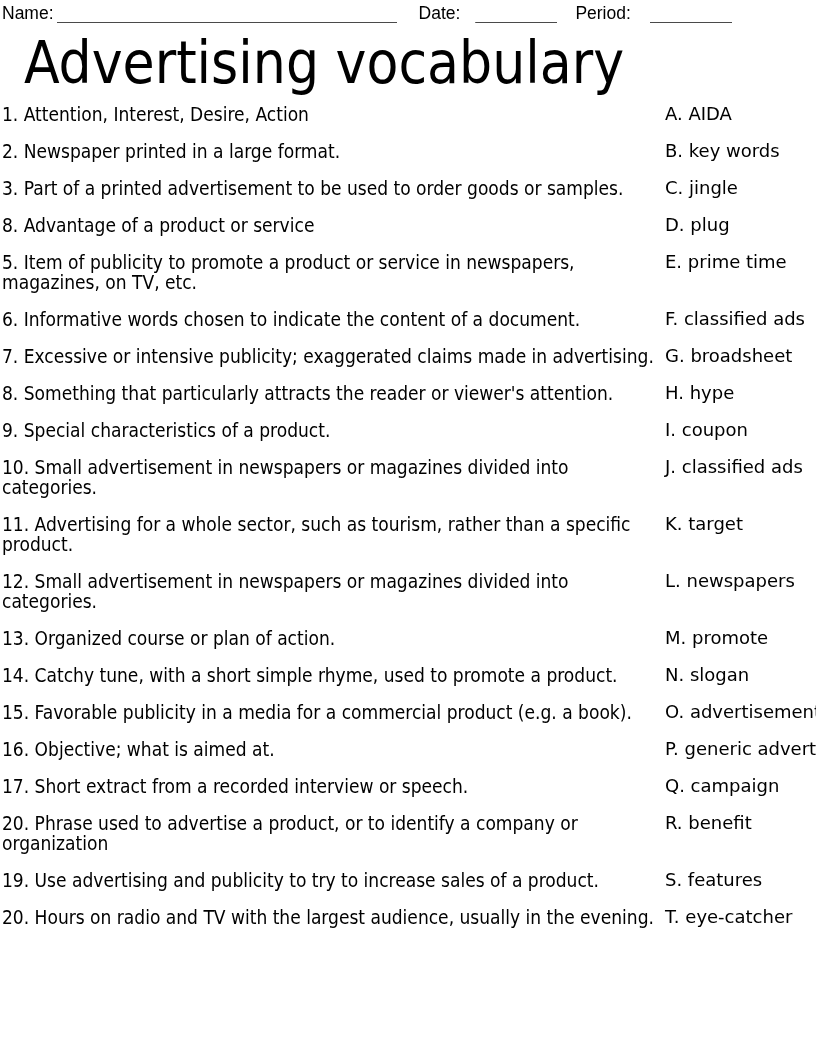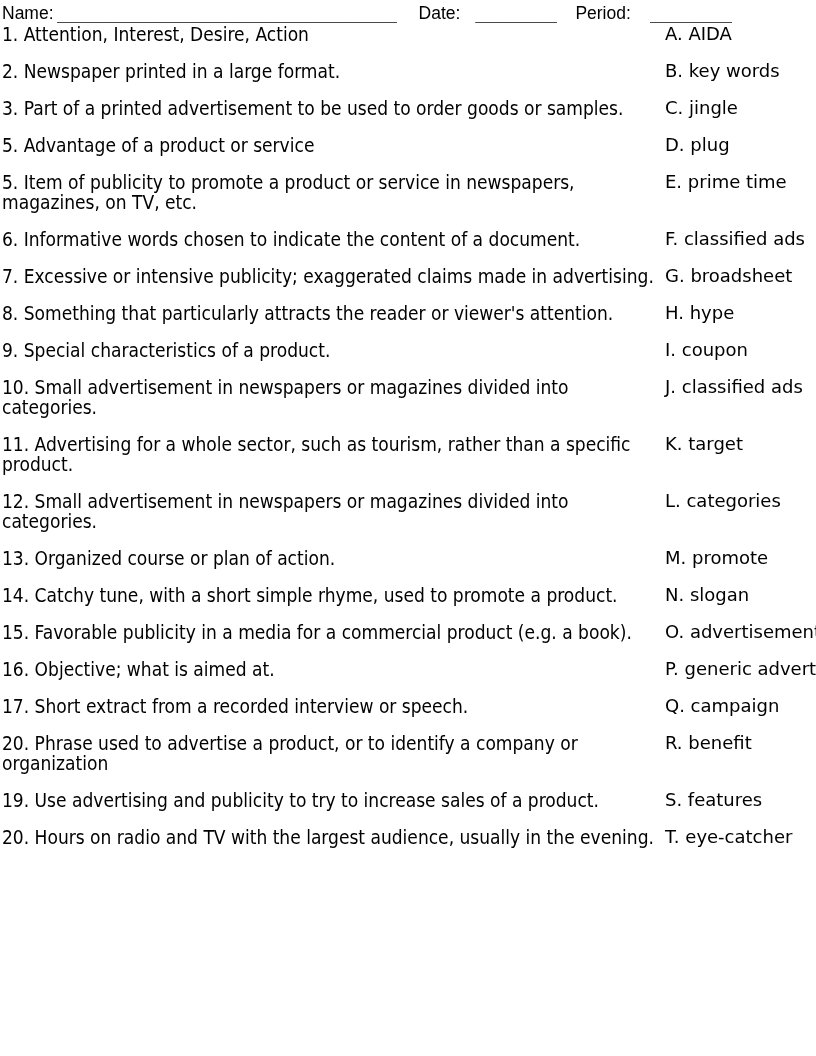--- a/index.html
+++ b/index.html
@@ -134,37 +134,38 @@
     <div class="field field-date">
       <span class="field-label">Date:</span>
       <span class="field-blank">_________</span>
     </div>
     <div class="field field-period">
       <span class="field-label">Period:</span>
       <span class="field-blank">_________</span>
     </div>
   </div>
 
+  <h1 class="title">Advertising vocabulary</h1>
 
   <table class="match-table">
     <tbody>
         <tr>
           <td class="col-question"><span class="q-text">1. Attention, Interest, Desire, Action</span></td>
           <td class="col-answer"><span class="a-text">A. AIDA</span></td>
         </tr>
         <tr>
           <td class="col-question"><span class="q-text">2. Newspaper printed in a large format.</span></td>
           <td class="col-answer"><span class="a-text">B. key words</span></td>
         </tr>
         <tr>
           <td class="col-question"><span class="q-text">3. Part of a printed advertisement to be used to order goods or samples.</span></td>
           <td class="col-answer"><span class="a-text">C. jingle</span></td>
         </tr>
         <tr>
-          <td class="col-question"><span class="q-text">5. Advantage of a product or service</span></td>
+          <td class="col-question"><span class="q-text">8. Advantage of a product or service</span></td>
           <td class="col-answer"><span class="a-text">D. plug</span></td>
         </tr>
         <tr>
           <td class="col-question"><span class="q-text">5. Item of publicity to promote a product or service in newspapers, magazines, on TV, etc.</span></td>
           <td class="col-answer"><span class="a-text">E. prime time</span></td>
         </tr>
         <tr>
           <td class="col-question"><span class="q-text">6. Informative words chosen to indicate the content of a document.</span></td>
           <td class="col-answer"><span class="a-text">F. classified ads</span></td>
         </tr>
@@ -183,21 +184,21 @@
         <tr>
           <td class="col-question"><span class="q-text">10. Small advertisement in newspapers or magazines divided into categories.</span></td>
           <td class="col-answer"><span class="a-text">J. classified ads</span></td>
         </tr>
         <tr>
           <td class="col-question"><span class="q-text">11. Advertising for a whole sector, such as tourism, rather than a specific product.</span></td>
           <td class="col-answer"><span class="a-text">K. target</span></td>
         </tr>
         <tr>
           <td class="col-question"><span class="q-text">12. Small advertisement in newspapers or magazines divided into categories.</span></td>
-          <td class="col-answer"><span class="a-text">L. categories</span></td>
+          <td class="col-answer"><span class="a-text">L. newspapers</span></td>
         </tr>
         <tr>
           <td class="col-question"><span class="q-text">13. Organized course or plan of action.</span></td>
           <td class="col-answer"><span class="a-text">M. promote</span></td>
         </tr>
         <tr>
           <td class="col-question"><span class="q-text">14. Catchy tune, with a short simple rhyme, used to promote a product.</span></td>
           <td class="col-answer"><span class="a-text">N. slogan</span></td>
         </tr>
         <tr>

